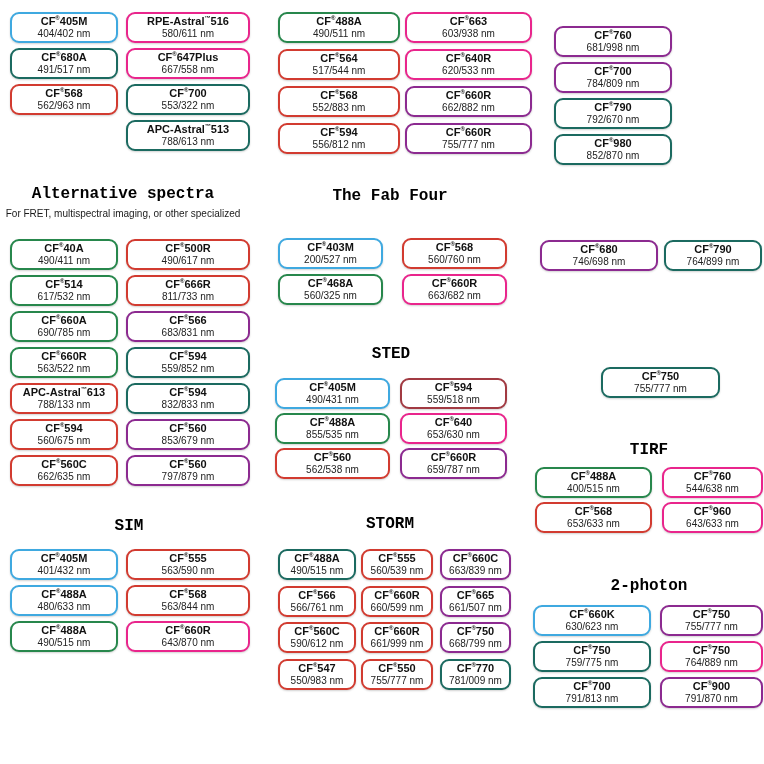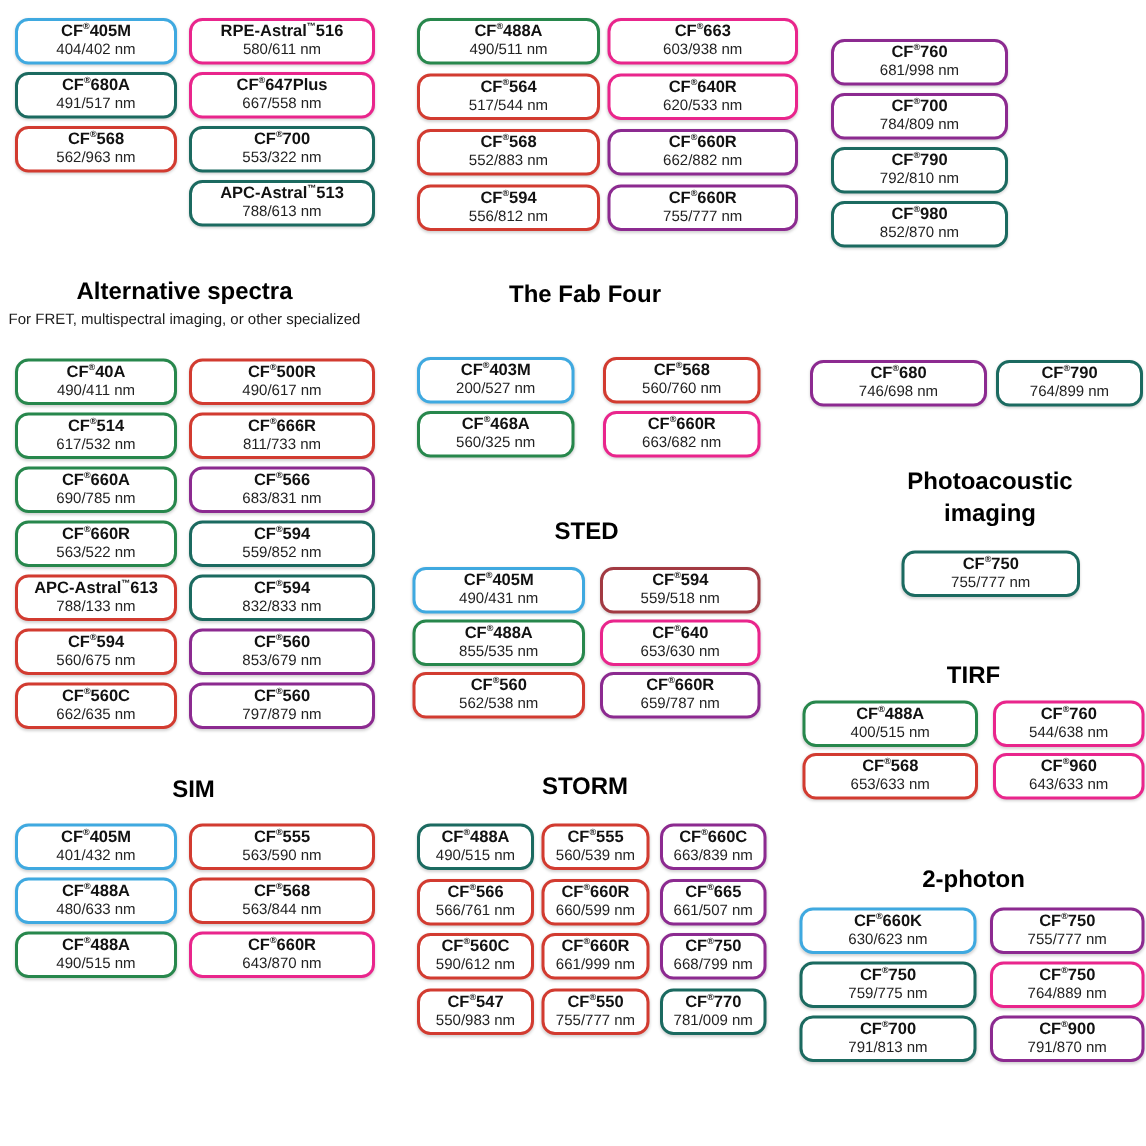--- a/index.html
+++ b/index.html
@@ -12,21 +12,21 @@
     border:2px solid #888;border-radius:9px;background:#ffffff;
     display:flex;flex-direction:column;align-items:center;justify-content:center;
     text-align:center;box-shadow:0 1px 2px rgba(0,0,0,0.18);
     padding:1px 2px;overflow:hidden;
   }
   .dye-name{font-size:11px;font-weight:bold;line-height:13px;color:#111;white-space:nowrap;}
   .dye-name sup{font-size:6px;line-height:0;}
   .dye-val{font-size:10px;line-height:12px;color:#222;white-space:nowrap;}
   .sec-title{
     position:absolute;text-align:center;font-weight:bold;font-size:16px;
-    line-height:21px;color:#000;
+    line-height:21px;color:#000;font-family:Liberation Mono, monospace;
   }
   .sec-sub{position:absolute;text-align:center;font-size:10px;line-height:13px;color:#1a1a1a;}
 </style>
 </head>
 <body>
 
 <div id="canvas">
     <div class="pill" style="left: 10px; top: 12px; width: 108px; border-color: rgb(63, 169, 224);">
       <div class="dye-name">CF<sup>®</sup>405M</div>
       <div class="dye-val">404/402 nm</div>
@@ -90,21 +90,21 @@
     <div class="pill" style="left: 554px; top: 26px; width: 118px; border-color: rgb(140, 42, 144);">
       <div class="dye-name">CF<sup>®</sup>760</div>
       <div class="dye-val">681/998 nm</div>
     </div>
     <div class="pill" style="left: 554px; top: 62px; width: 118px; border-color: rgb(140, 42, 144);">
       <div class="dye-name">CF<sup>®</sup>700</div>
       <div class="dye-val">784/809 nm</div>
     </div>
     <div class="pill" style="left: 554px; top: 98px; width: 118px; border-color: rgb(27, 106, 96);">
       <div class="dye-name">CF<sup>®</sup>790</div>
-      <div class="dye-val">792/810 nm</div>
+      <div class="dye-val">792/670 nm</div>
     </div>
     <div class="pill" style="left: 554px; top: 134px; width: 118px; border-color: rgb(27, 106, 96);">
       <div class="dye-name">CF<sup>®</sup>980</div>
       <div class="dye-val">852/870 nm</div>
     </div>
     <div class="sec-title" style="left: 0px; top: 184px; width: 246px;">Alternative spectra</div>
     <div class="sec-sub" style="left: -4px; top: 207px; width: 254px;">For FRET, multispectral imaging, or other specialized</div>
     <div class="pill" style="left: 10px; top: 239px; width: 108px; border-color: rgb(39, 135, 76);">
       <div class="dye-name">CF<sup>®</sup>40A</div>
       <div class="dye-val">490/411 nm</div>
@@ -179,21 +179,20 @@
       <div class="dye-val">663/682 nm</div>
     </div>
     <div class="pill" style="left: 540px; top: 240px; width: 118px; border-color: rgb(140, 42, 144);">
       <div class="dye-name">CF<sup>®</sup>680</div>
       <div class="dye-val">746/698 nm</div>
     </div>
     <div class="pill" style="left: 664px; top: 240px; width: 98px; border-color: rgb(27, 106, 96);">
       <div class="dye-name">CF<sup>®</sup>790</div>
       <div class="dye-val">764/899 nm</div>
     </div>
-    <div class="sec-title" style="left: 585px; top: 311px; width: 150px;">Photoacoustic imaging</div>
     <div class="pill" style="left: 601px; top: 367px; width: 119px; border-color: rgb(27, 106, 96);">
       <div class="dye-name">CF<sup>®</sup>750</div>
       <div class="dye-val">755/777 nm</div>
     </div>
     <div class="sec-title" style="left: 275px; top: 344px; width: 232px;">STED</div>
     <div class="pill" style="left: 275px; top: 378px; width: 115px; border-color: rgb(63, 169, 224);">
       <div class="dye-name">CF<sup>®</sup>405M</div>
       <div class="dye-val">490/431 nm</div>
     </div>
     <div class="pill" style="left: 275px; top: 413px; width: 115px; border-color: rgb(39, 135, 76);">

